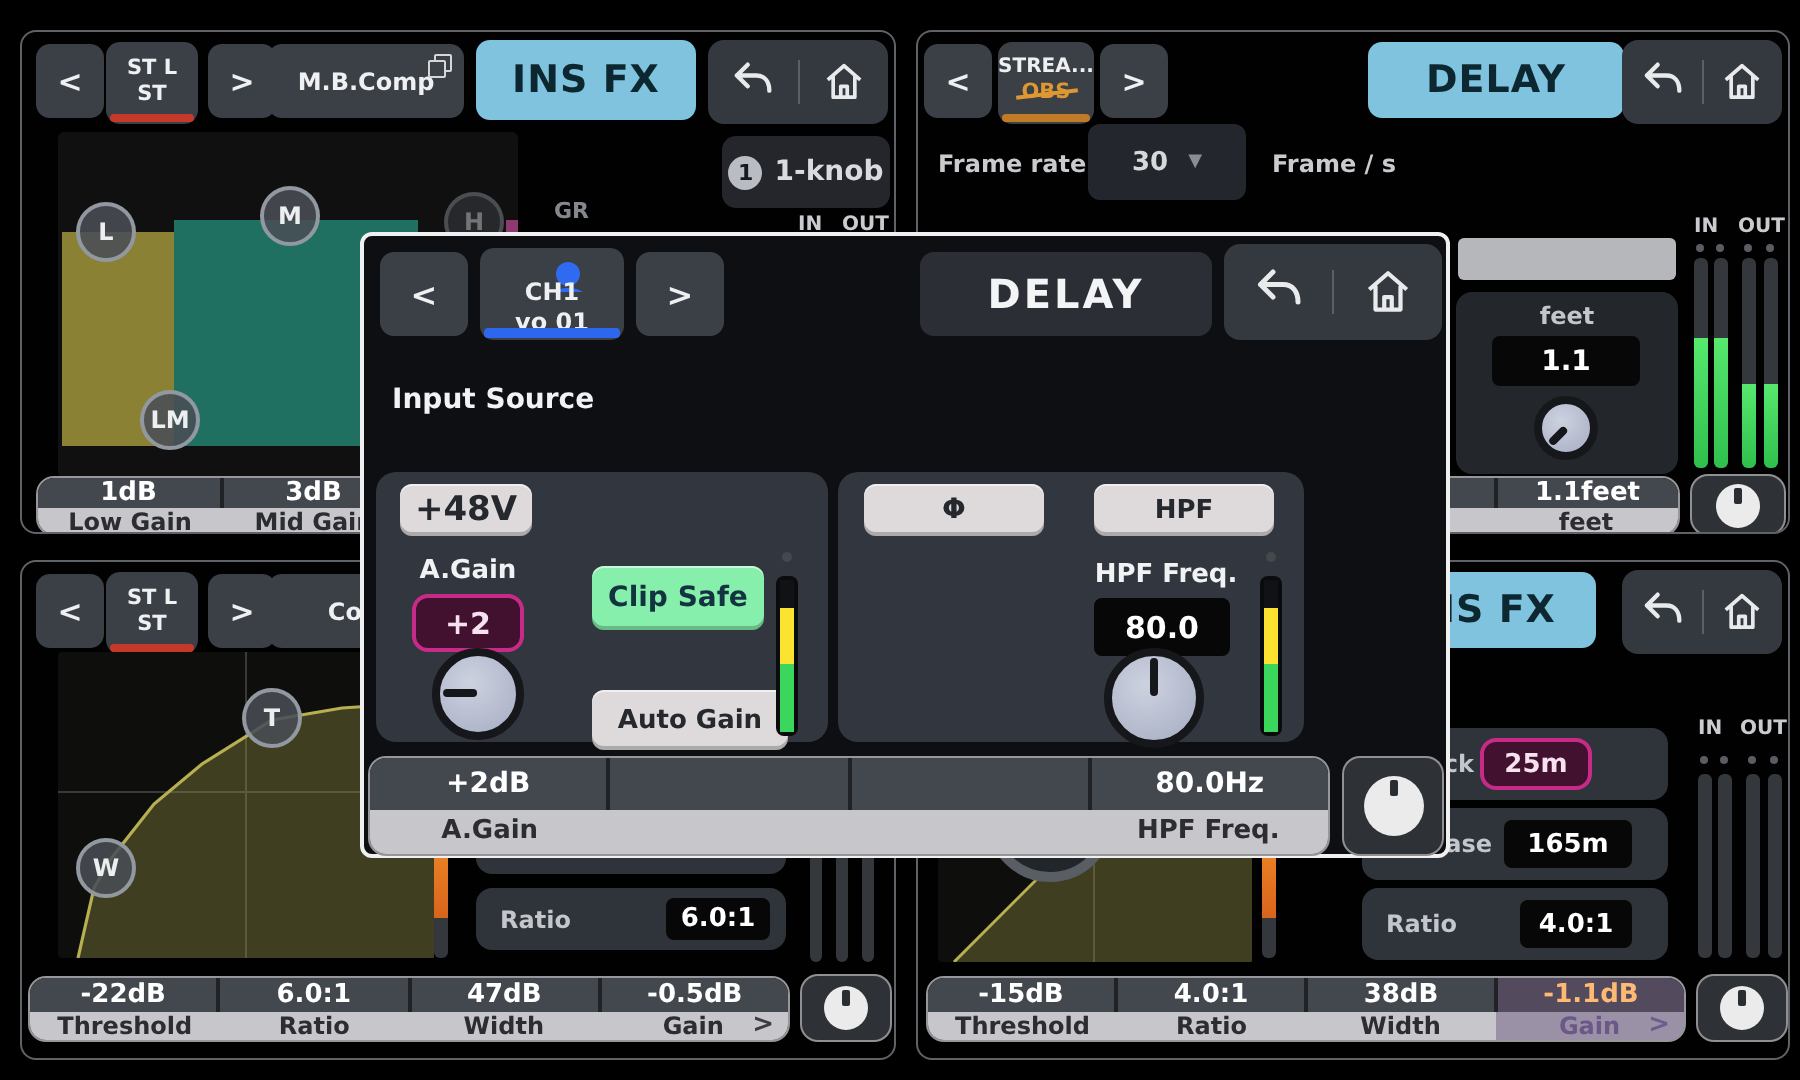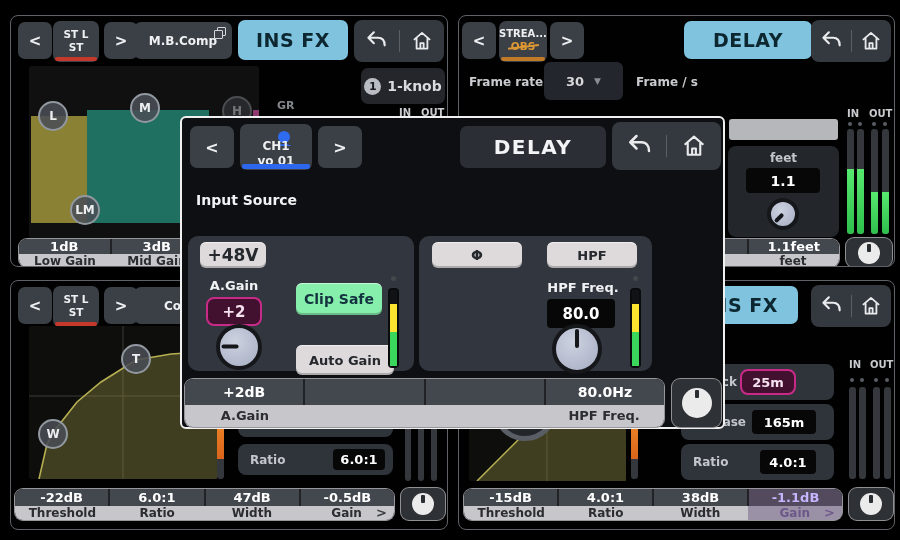--- a/index.html
+++ b/index.html
@@ -32,21 +32,21 @@
   .dot{position:absolute;width:4px;height:4px;border-radius:50%;background:#595d62;}
   .bar{position:absolute;border-radius:3px;background:#34373c;overflow:hidden;}
   .bar .gfill{position:absolute;left:0;right:0;bottom:0;background:linear-gradient(#57e86e,#2fbf4e);}
   .bar .ofill{position:absolute;left:0;right:0;top:0;background:linear-gradient(#f08a28,#d9641c);}
   .fbar{position:absolute;border-radius:8px;overflow:hidden;box-shadow:0 0 0 1px #97979b;display:flex;flex-direction:column;}
   .fvals{display:flex;flex:1.15;}
   .fv{flex:1;background:#43474e;color:#fff;font-weight:bold;font-size:13px;display:flex;align-items:center;justify-content:center;border-right:2px solid #202226;}
   .fv:last-child{border-right:none;}
   .flbls{display:flex;flex:1;background:#c7c7cb;}
   .fl{flex:1;color:#2b2d31;font-weight:bold;font-size:12px;display:flex;align-items:center;justify-content:center;position:relative;}
-  .fv.hl{background:#544a5e;color:#c4b5fd;}
+  .fv.hl{background:#544a5e;color:#fdba74;}
   .fl.hl{background:#9b91a6;color:#6b5888;}
   .farrow{position:absolute;right:7px;font-size:13px;font-weight:bold;}
   .clockbtn{position:absolute;background:#2e3136;border-radius:8px;box-shadow:0 0 0 1px #909094;display:flex;align-items:center;justify-content:center;}
   .cko{width:22px;height:22px;border-radius:50%;background:#ebebeb;position:relative;}
   .cko::after{content:"";position:absolute;left:calc(50% - 2px);top:2px;width:4px;height:8px;background:#2a2d31;border-radius:1px;}
   .copy{position:absolute;top:5px;right:6px;width:12px;height:12px;}
   .copy::before{content:"";position:absolute;right:0;top:0;width:7px;height:7px;border:1.5px solid #d4d6d9;border-radius:1px;}
   .copy::after{content:"";position:absolute;left:0;bottom:0;width:7px;height:7px;border:1.5px solid #d4d6d9;border-radius:1px;background:#3d4148;}
   .person{position:absolute;left:8px;top:7px;width:26px;height:28px;overflow:hidden;z-index:0;}
   .person::before{content:"";position:absolute;left:7px;top:0;width:12px;height:12px;border-radius:50%;background:#2f6bf0;}

